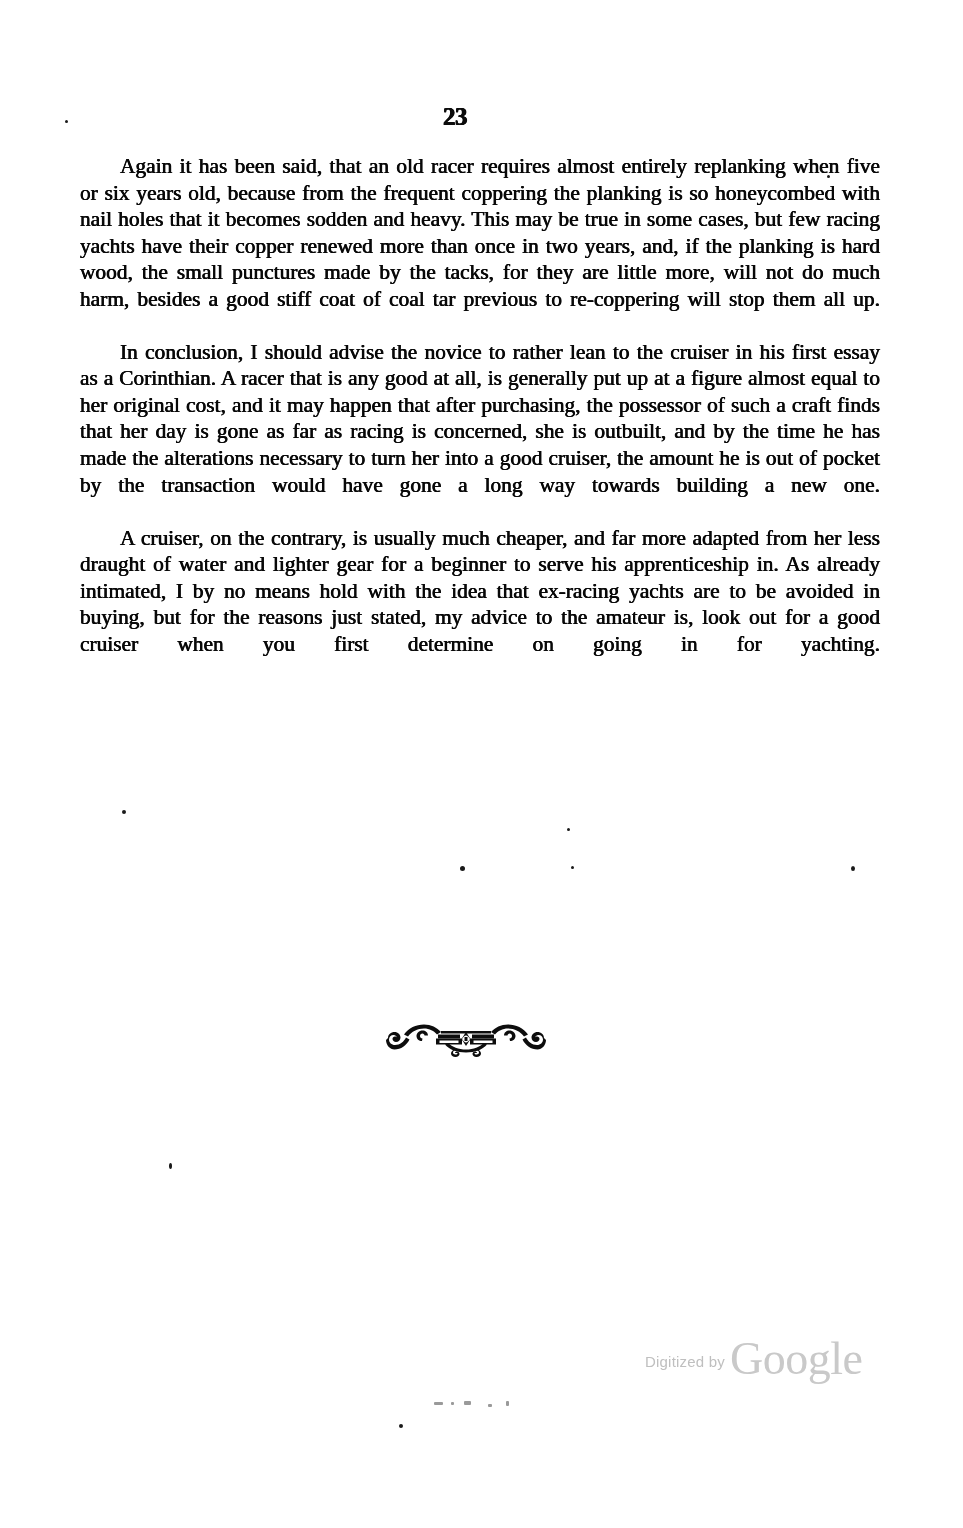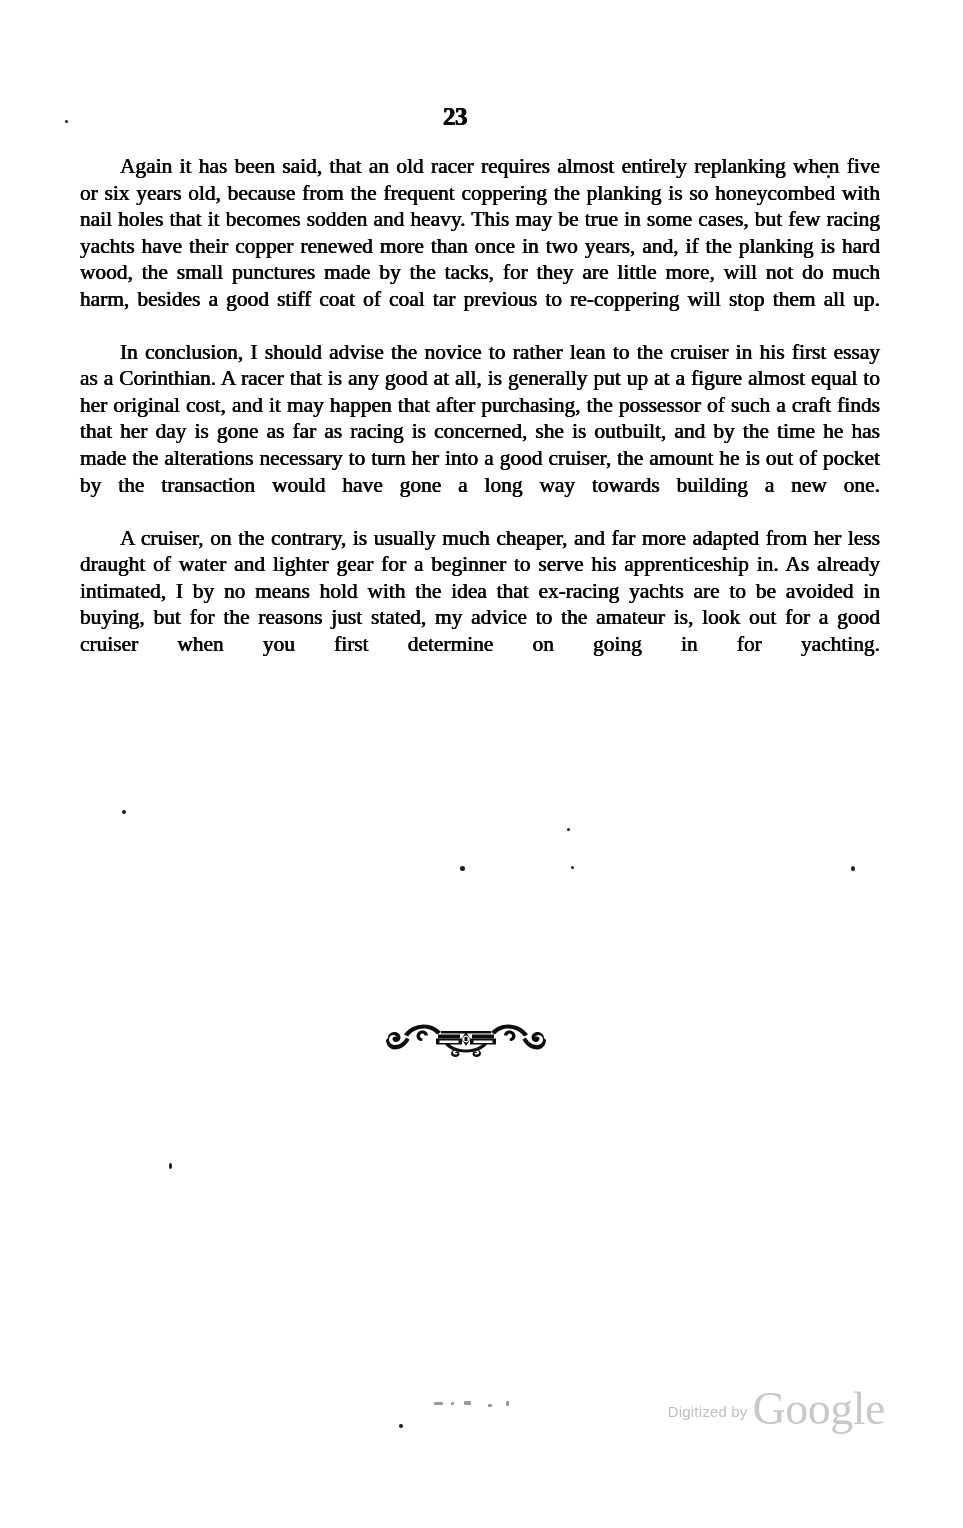--- a/index.html
+++ b/index.html
@@ -68,25 +68,24 @@
     top: 1018px;
     width: 160px;
     height: 40px;
   }
   .ornament svg { display: block; width: 160px; height: 40px; }
 
   
   .watermark {
     position: absolute;
     left: 645px;
-    top: 1382px;
+    top: 1332px;
     width: 240px;
     height: 66px;
     white-space: nowrap;
-    text-align: right;
   }
   .wm-by {
     font-family: "Liberation Sans", "DejaVu Sans", sans-serif;
     font-size: 15px;
     color: #bfbfbf;
     letter-spacing: 0.2px;
     vertical-align: 7px;
   }
   .wm-logo {
     font-family: "Liberation Serif", "DejaVu Serif", serif;

